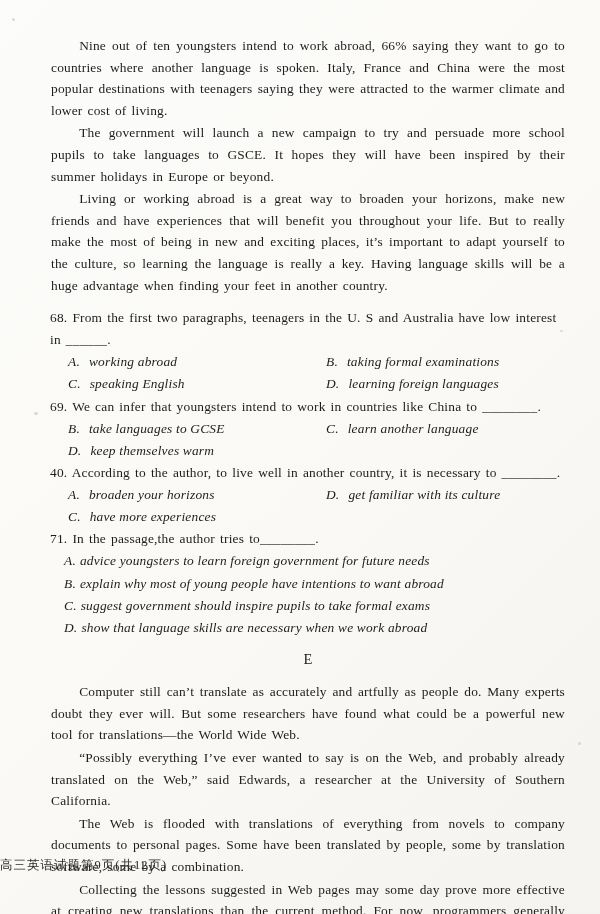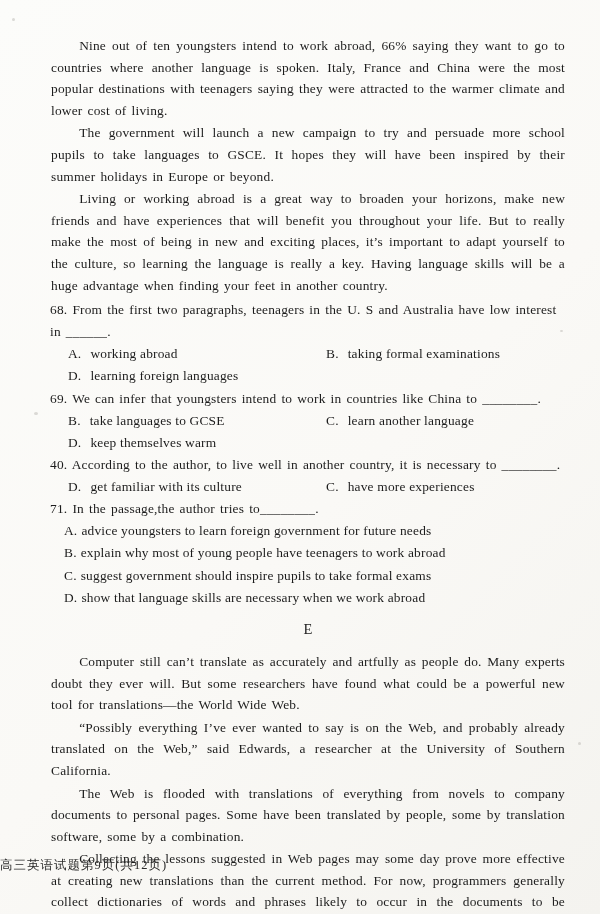--- a/index.html
+++ b/index.html
@@ -28,38 +28,39 @@
   .para {
     margin: 1px;
     font-size: 13.4px;
     line-height: 21.6px;
     text-align: justify;
     text-indent: 2.1em;
     letter-spacing: 0.2px;
     word-spacing: 1.5px;
   }
   .questions {
-    margin-top: 3px;
+    margin-top: 11px;
     font-size: 13.4px;
     letter-spacing: 0.2px;
   }
   .q-block { margin: 0; }
   .q-stem {
     line-height: 22px;
     text-align: left;
     word-spacing: 1.5px;
   }
   .opts-grid {
     display: grid;
     grid-template-columns: 258px 1fr;
     padding-left: 18px;
   }
   .opt {
     line-height: 22.2px;
     white-space: nowrap;
+    font-style: italic;
   }
   .opt .lab { display: inline-block; margin-right: 9px; }
   .opts-list { padding-left: 14px; }
   .opts-list .opt .lab { margin-right: 4px; }
   .section-heading {
     text-align: center;
     font-size: 14.5px;
     line-height: 24px;
     margin: 8px 0 10px 0;
     font-weight: 400;
@@ -91,20 +92,21 @@
     <div class="questions">
 
       <div class="q-block">
         <div class="q-stem">
           <span>68.</span>
           <span>From the first two paragraphs, teenagers in the U. S and Australia have low interest in ______.</span>
         </div>
         <div class="opts-grid">
           <div class="opt"><span class="lab">A.</span><span>working abroad</span></div>
           <div class="opt"><span class="lab">B.</span><span>taking formal examinations</span></div>
+          <div class="opt"><span class="lab">C.</span><span>speaking English</span></div>
           <div class="opt"><span class="lab">D.</span><span>learning foreign languages</span></div>
         </div>
       </div>
 
       <div class="q-block">
         <div class="q-stem">
           <span>69.</span>
           <span>We can infer that youngsters intend to work in countries like China to ________.</span>
         </div>
         <div class="opts-grid">
@@ -113,33 +115,34 @@
           <div class="opt"><span class="lab">D.</span><span>keep themselves warm</span></div>
         </div>
       </div>
 
       <div class="q-block">
         <div class="q-stem">
           <span>40.</span>
           <span>According to the author, to live well in another country, it is necessary to ________.</span>
         </div>
         <div class="opts-grid">
+          <div class="opt"><span class="lab">A.</span><span>broaden your horizons</span></div>
           <div class="opt"><span class="lab">D.</span><span>get familiar with its culture</span></div>
           <div class="opt"><span class="lab">C.</span><span>have more experiences</span></div>
         </div>
       </div>
 
       <div class="q-block">
         <div class="q-stem">
           <span>71.</span>
           <span>In the passage,the author tries to________.</span>
         </div>
         <div class="opts-list">
           <div class="opt"><span class="lab">A.</span><span>advice youngsters to learn foreign government for future needs</span></div>
-          <div class="opt"><span class="lab">B.</span><span>explain why most of young people have teenagers to work abroad</span></div>
+          <div class="opt"><span class="lab">B.</span><span>explain why most of young people have intentions to want abroad</span></div>
           <div class="opt"><span class="lab">C.</span><span>suggest government should inspire pupils to take formal exams</span></div>
           <div class="opt"><span class="lab">D.</span><span>show that language skills are necessary when we work abroad</span></div>
         </div>
       </div>
 
     </div>
 
     <div class="section-heading">E</div>
 
     <div>

